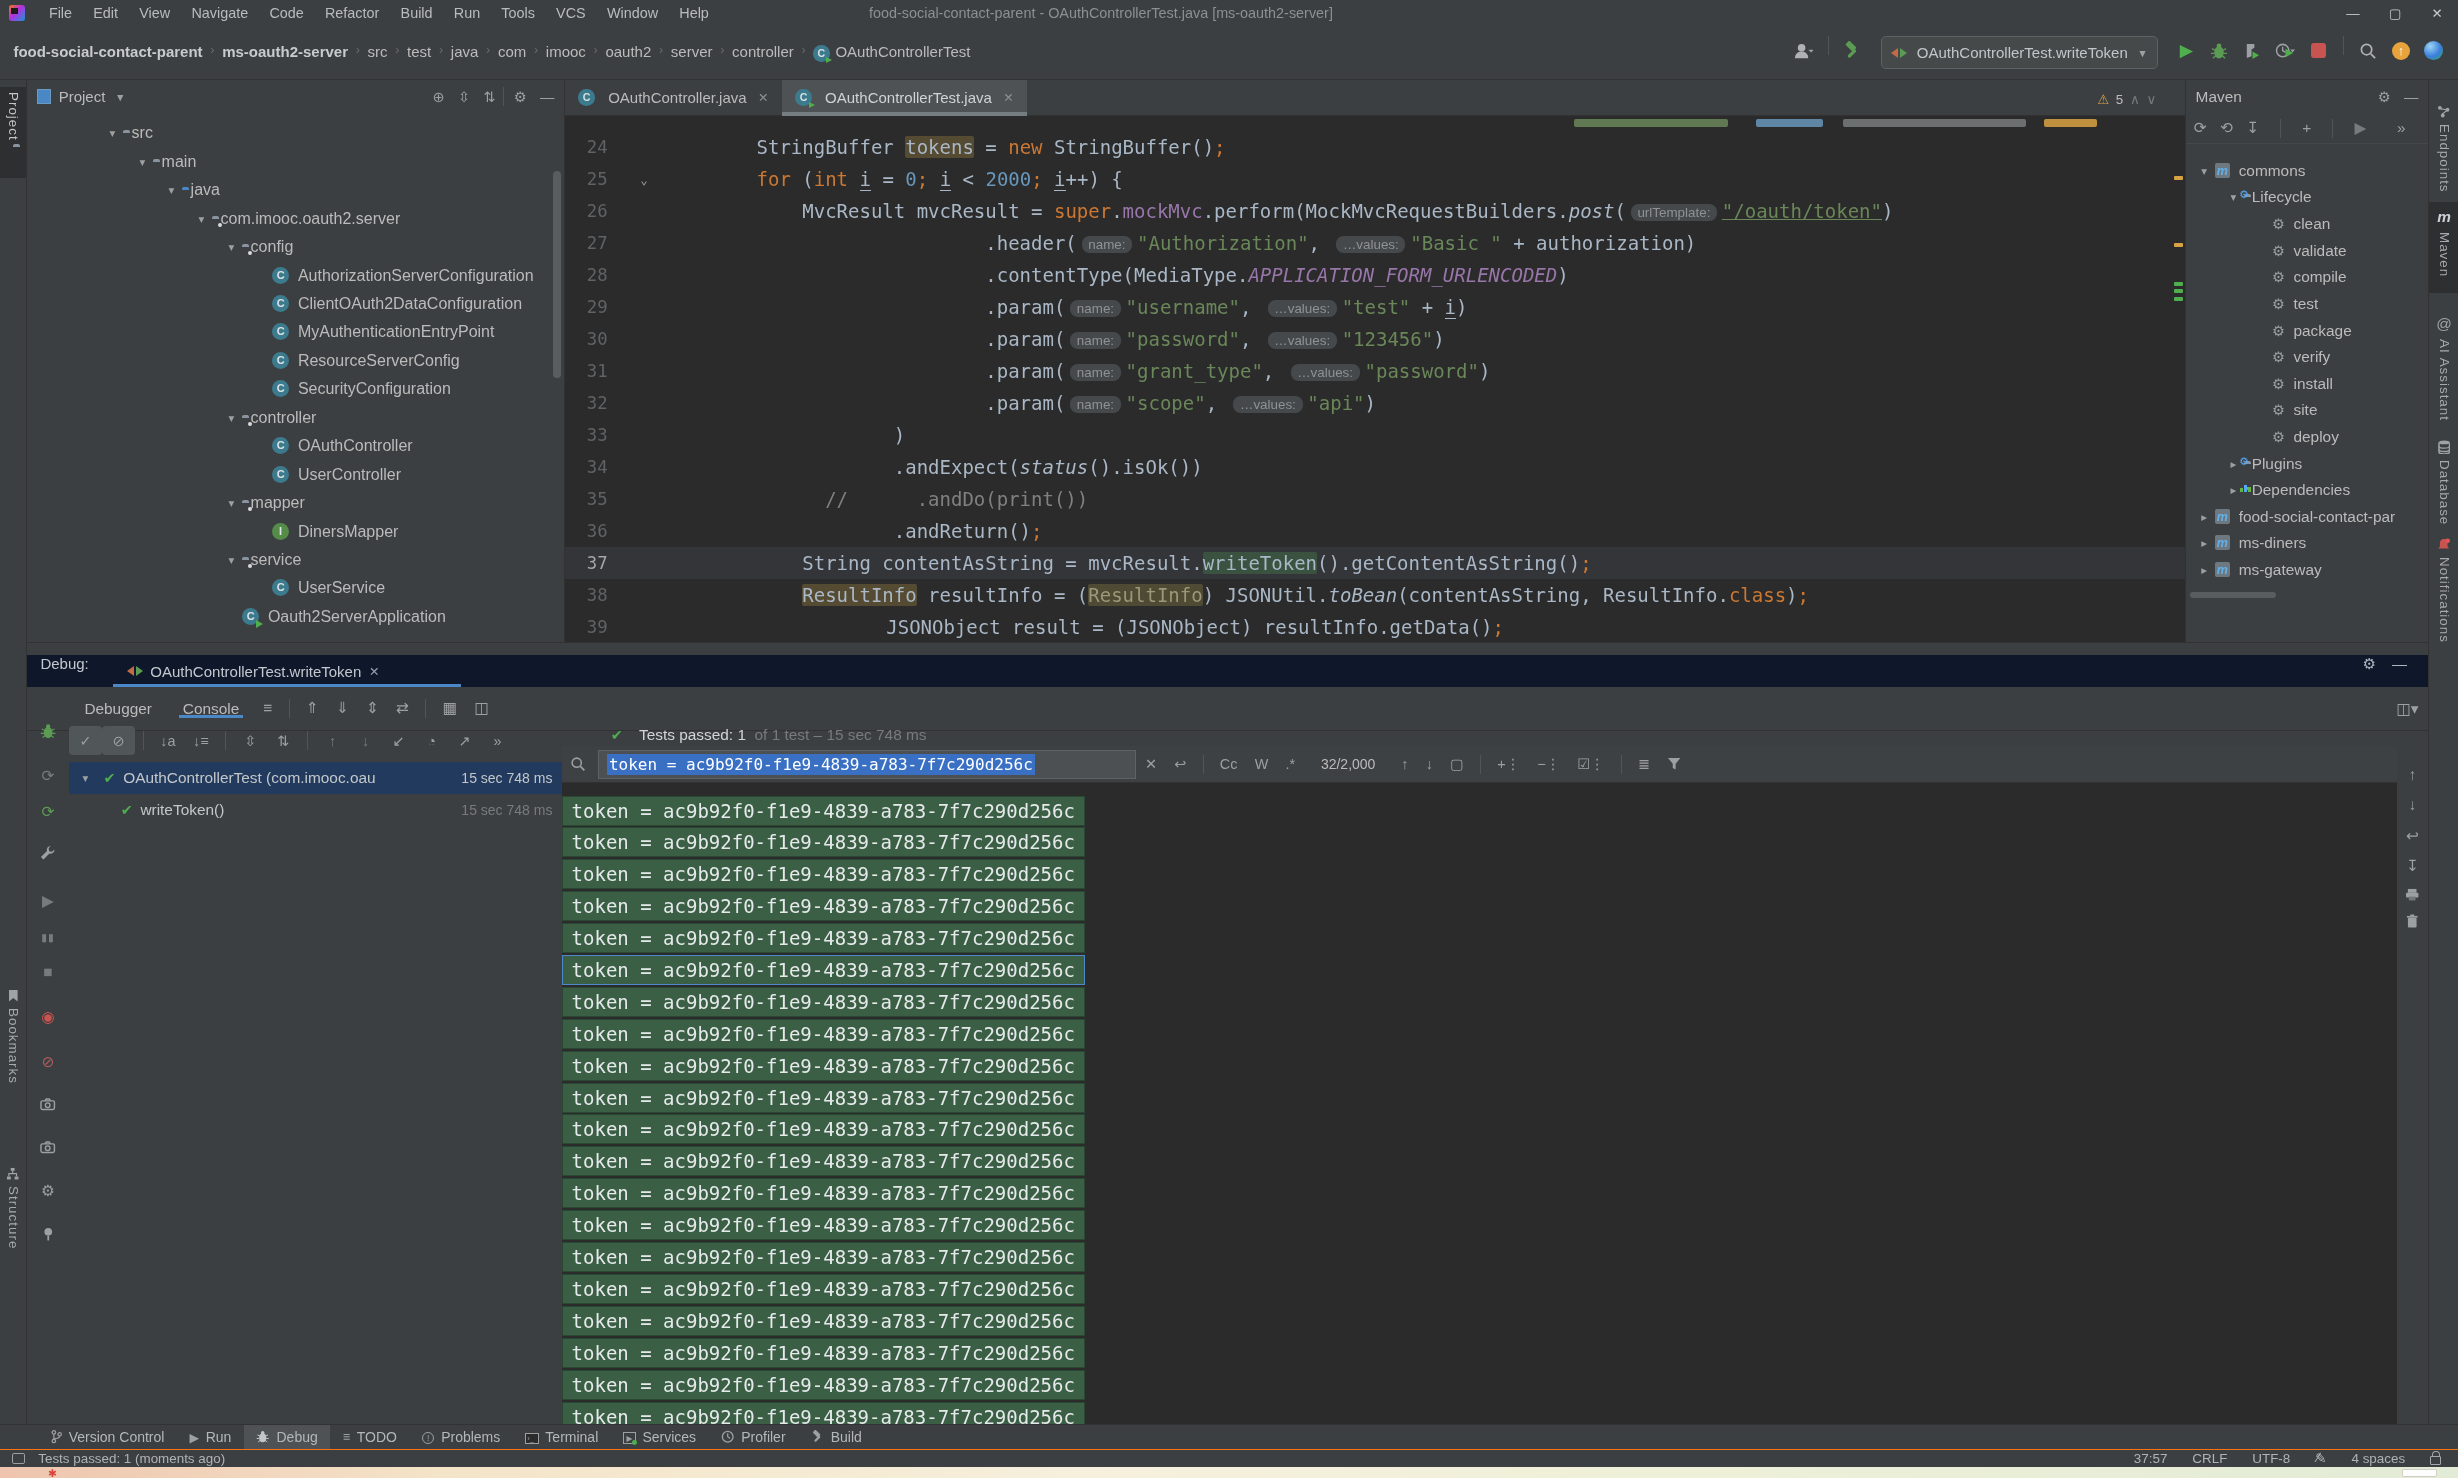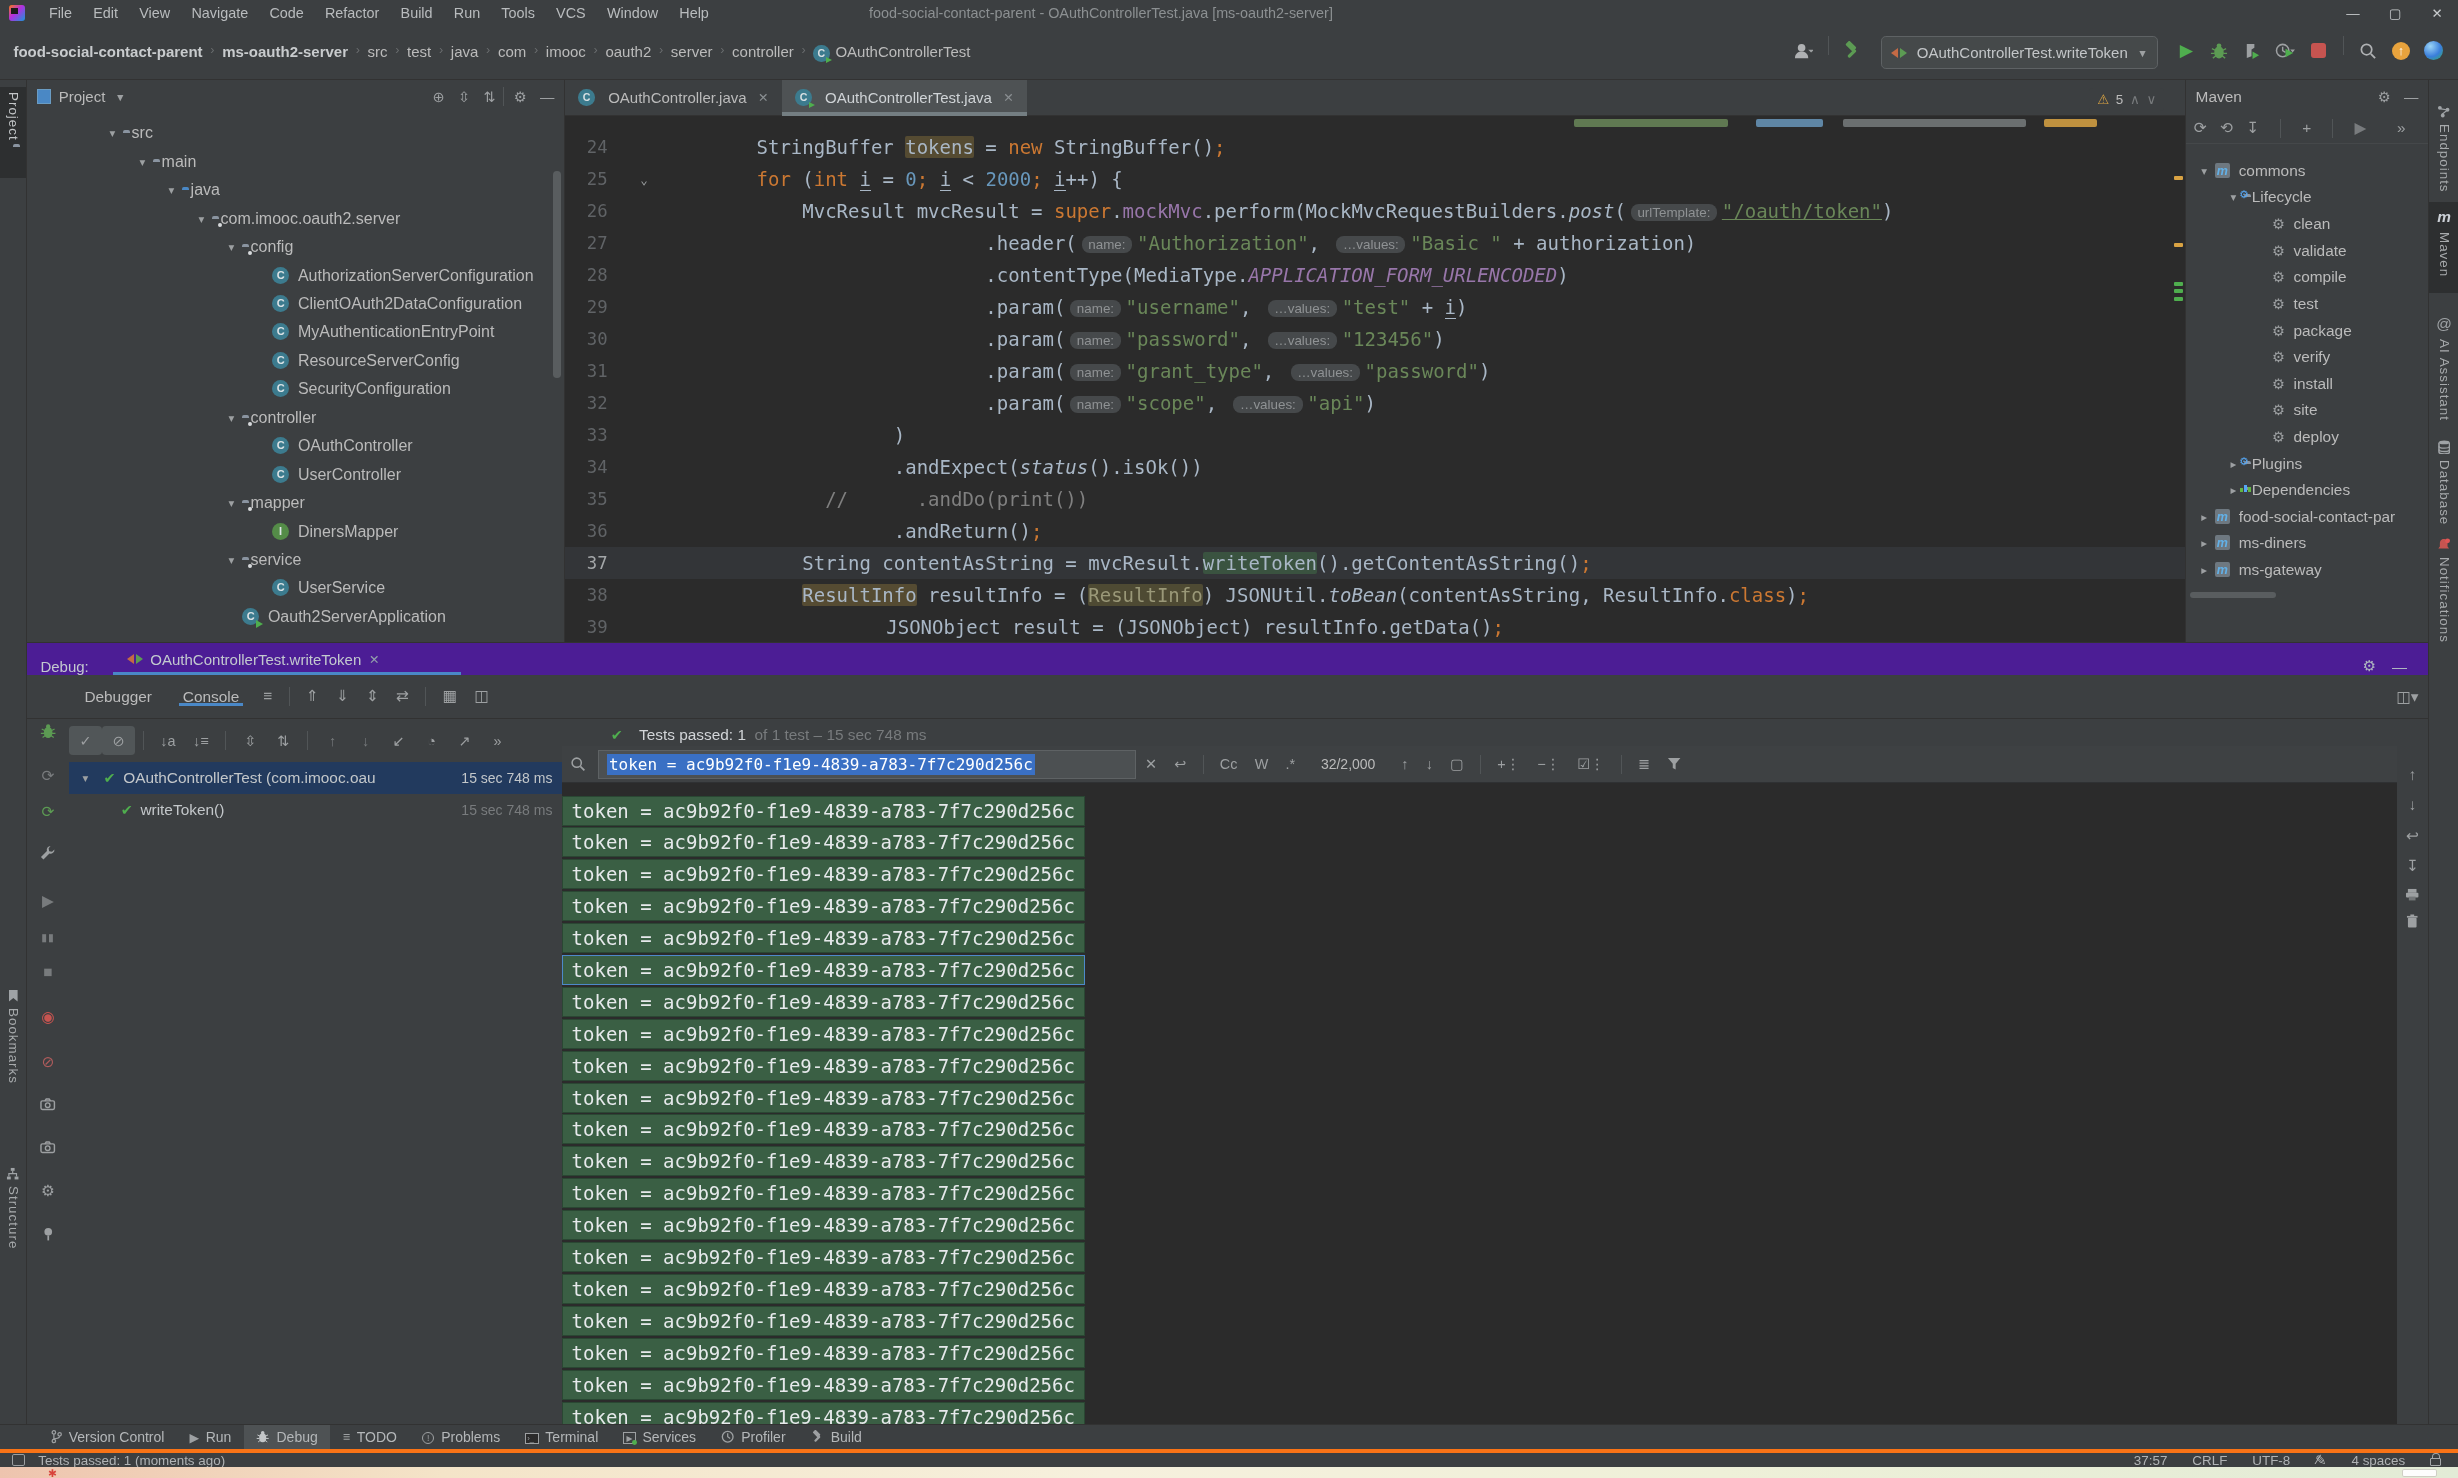--- a/index.html
+++ b/index.html
@@ -101,21 +101,21 @@
   .mv-ic{width:15.4px;height:15.4px;background:#6e7880;border-radius:1.9px;color:#62b1e8;font-style:italic;font-weight:bold;font-size:12.5px;display:flex;align-items:flex-end;justify-content:center;line-height:13.4px;flex:none;margin-right:7.7px;}
   .gear-ic{color:#9da0a2;font-size:14.4px;margin-right:7.7px;flex:none;}
   .lc-ic{position:relative;margin-right:7.7px;flex:none;}
   .lc-ic .ti-folder{background:#8a94a0;}
   .lc-ic .mini{position:absolute;left:-4.8px;bottom:-3.8px;font-size:10.6px;color:#56a8f5;}
   .dep-bars{position:absolute;left:-3.8px;bottom:-2.9px;display:flex;gap:1px;align-items:flex-end;}
   .dep-bars i{width:2.9px;background:#62b543;display:block;}
   
   
   #debug{left:27px;top:562px;width:2401px;height:782px;background:#3c3f41;border-top:1px solid #323232;}
-  #dheader{height:32px;background:#4c1d95;display:flex;align-items:flex-end;font-size:15px;color:#c3c9cf;position:relative;}
+  #dheader{height:32px;background:#0f172a;display:flex;align-items:flex-start;font-size:15px;color:#c3c9cf;position:relative;margin-top:12px;}
   #dheader .tab{display:flex;align-items:center;gap:7.7px;margin-left:38px;height:100%;}
   #dheader .uline{position:absolute;left:86px;bottom:0;width:348px;height:2.9px;background:#4a88c7;}
   .rcfg-ic{display:inline-flex;}
   .rcfg-ic i{width:0;height:0;border-top:5.8px solid transparent;border-bottom:5.8px solid transparent;display:block;}
   .rcfg-ic .l{border-right:7.7px solid #c46a45;}
   .rcfg-ic .r{border-left:7.7px solid #5c9b53;margin-left:1.9px;}
   #dtabs{height:44px;display:flex;align-items:center;font-size:15.4px;color:#bbbbbb;border-bottom:1px solid #323232;position:relative;}
   .dtab{padding:0 15.4px;position:relative;height:100%;display:flex;align-items:center;}
   .dtab.active:after{content:"";position:absolute;left:11.5px;right:11.5px;bottom:0;height:2.9px;background:#4a88c7;}
   .ic16{color:#9da0a2;font-size:15.4px;margin:0 8.6px;}
@@ -139,21 +139,21 @@
   .con-box{background:#3a5f44;border:1px solid #2a4733;height:30px;display:flex;align-items:center;padding:0 8.6px;
     font-family:"DejaVu Sans Mono",monospace;font-size:19px;color:#e6e9eb;white-space:pre;}
   .con-row.sel .con-box{border:1.9px solid #4d89c9;}
   #conside{position:absolute;right:0;top:115px;width:31px;bottom:0;display:flex;flex-direction:column;align-items:center;gap:12.5px;padding-top:7.7px;color:#9da0a2;font-size:15.4px;}
 
   
   #bottombar{left:0;top:1424px;width:2458px;height:25px;background:#3c3f41;border-top:1px solid #323232;display:flex;align-items:center;padding-left:38px;}
   .bbitem{display:flex;align-items:center;gap:6.7px;font-size:14px;color:#b4b7b9;padding:0 12.5px;height:25px;}
   .bbitem.active{background:#4e5254;}
   .bico{font-size:12.5px;color:#9da0a2;position:relative;}
-  #statusbar{left:0;top:1449px;width:2458px;height:18px;background:#3c3f41;border-top:4px solid #f97316;display:flex;align-items:center;font-size:13.4px;color:#b0b3b5;}
+  #statusbar{left:0;top:1449px;width:2458px;height:18px;background:#3c3f41;border-top:1px solid #f97316;display:flex;align-items:center;font-size:13.4px;color:#b0b3b5;}
   #statusbar .right{position:absolute;right:17.3px;display:flex;align-items:center;gap:25px;}
   .lock{width:10.6px;height:8.6px;border:1.4px solid #a5a8aa;border-radius:1px;position:relative;margin-top:3.8px;}
   .lock:before{content:"";position:absolute;left:1px;top:-5.8px;width:5.8px;height:4.8px;border:1.4px solid #a5a8aa;border-bottom:none;border-radius:3.8px 3.8px 0 0;}
   #taskbar{left:0;top:1467px;width:2458px;height:11.5px;background:linear-gradient(90deg,#eec4ae,#f4e4c8 18%,#f6f0dd 45%,#eef0d8 70%,#e2ebd6);}
   .tb-red{position:absolute;left:48px;top:0;color:#d8433b;font-size:10.6px;}
   .tb-box{position:absolute;right:21px;top:1.9px;width:35px;height:7.7px;background:#fdfdfd;border:1px solid #cfcfc5;border-radius:1.9px;}
   .pen-slash{position:relative;font-size:13.4px;color:#b0b3b5;}
   .pen-slash:after{content:"∕";position:absolute;left:1.9px;top:-1px;color:#b0b3b5;}
 </style>
 </head>

